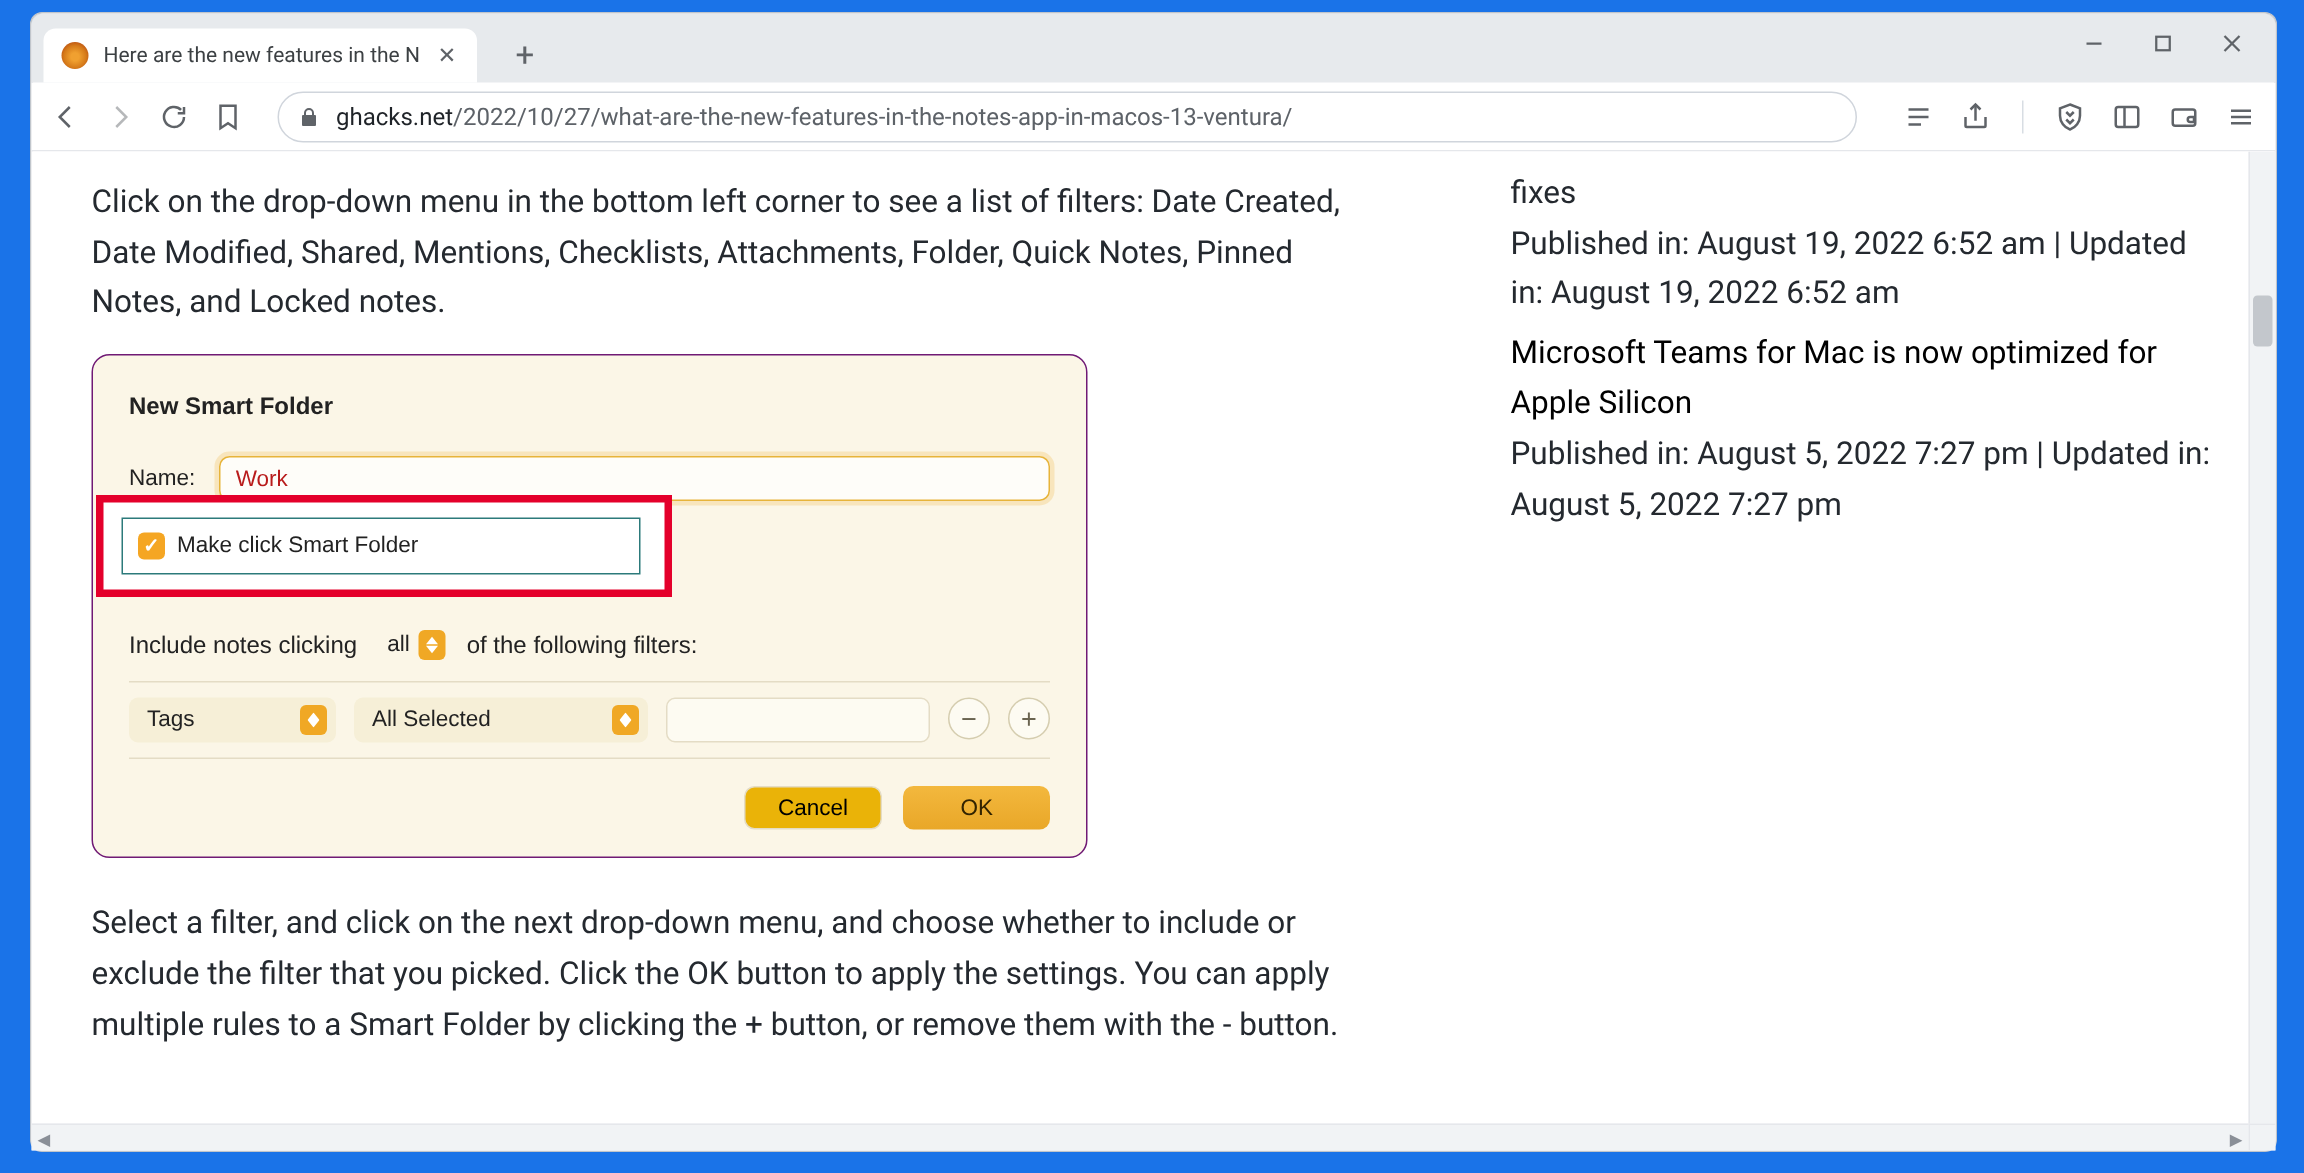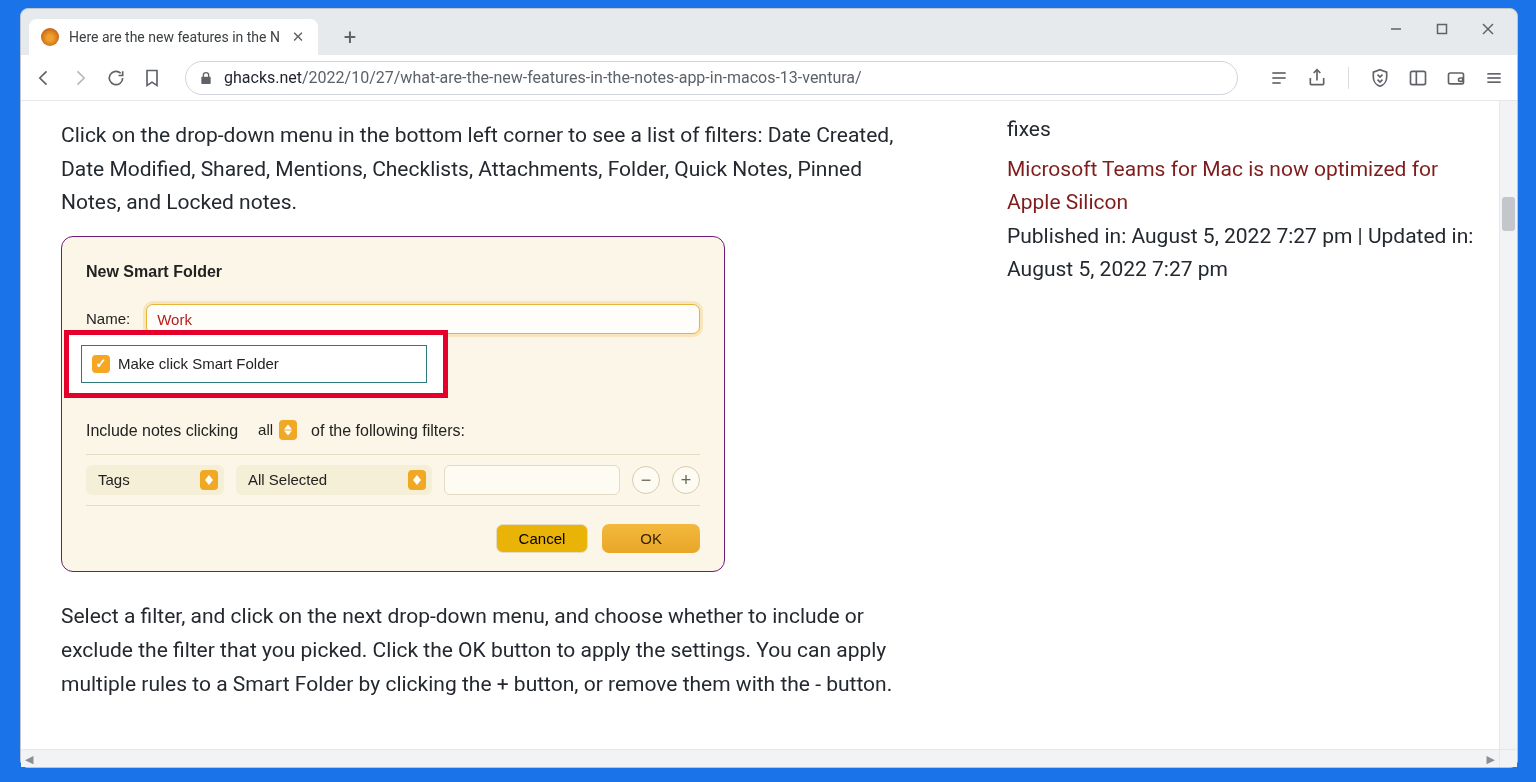--- a/index.html
+++ b/index.html
@@ -125,21 +125,21 @@
   .article p { margin-bottom: 16px; }
   .sidebar {
     position: absolute;
     right: 40px;
     top: 12px;
     width: 470px;
     font-size: 21px;
     line-height: 1.6;
     color: #24292f;
   }
-  .sidebar a { color: #7f1d1d; text-decoration: none; }
+  .sidebar a { color: #000000; text-decoration: none; }
 
   
   .dialog-shot {
     width: 664px;
     margin: 14px 0 28px 0;
     border: 1px solid #701a75;
     border-radius: 12px;
     padding: 22px 24px 18px 24px;
     background: #fbf6e7;
     font-family: -apple-system, "SF Pro Text", Helvetica, Arial, sans-serif;
@@ -196,21 +196,21 @@
     font-size: 15px;
   }
   .mini-select .arrows {
     width: 18px; height: 20px;
     background: #f0a825;
     border-radius: 4px;
     display:flex; flex-direction:column; align-items:center; justify-content:center;
   }
   .mini-select .arrows svg { width: 8px; height: 6px; fill:#fff; }
   .filter-builder {
-    display:flex; align-items:center; gap: 12px;
+    display:flex; align-items:flex-start; gap: 12px;
     border-top: 1px solid #e4dcc5;
     border-bottom: 1px solid #e4dcc5;
     padding: 10px 0;
   }
   .bg-select {
     display:flex; align-items:center; justify-content:space-between;
     background: #f6efd7;
     border-radius: 6px;
     padding: 5px 6px 5px 12px;
     gap: 12px;
@@ -444,20 +444,21 @@
             <button class="btn-cancel">Cancel</button>
             <button class="btn-ok">OK</button>
           </div>
         </div>
 
         <p>Select a filter, and click on the next drop-down menu, and choose whether to include or exclude the filter that you picked. Click the OK button to apply the settings. You can apply multiple rules to a Smart Folder by clicking the + button, or remove them with the - button.</p>
       </div>
 
       <div class="sidebar">
         <div>fixes</div>
+        <div>Published in: August 19, 2022 6:52 am | Updated in: August 19, 2022 6:52 am</div>
         <div style="height:6px"></div>
         <a>Microsoft Teams for Mac is now optimized for Apple Silicon</a>
         <div>Published in: August 5, 2022 7:27 pm | Updated in: August 5, 2022 7:27 pm</div>
       </div>
 
     </div>
 
     <div class="vscroll">
       <div class="vscroll-thumb"></div>
     </div>

